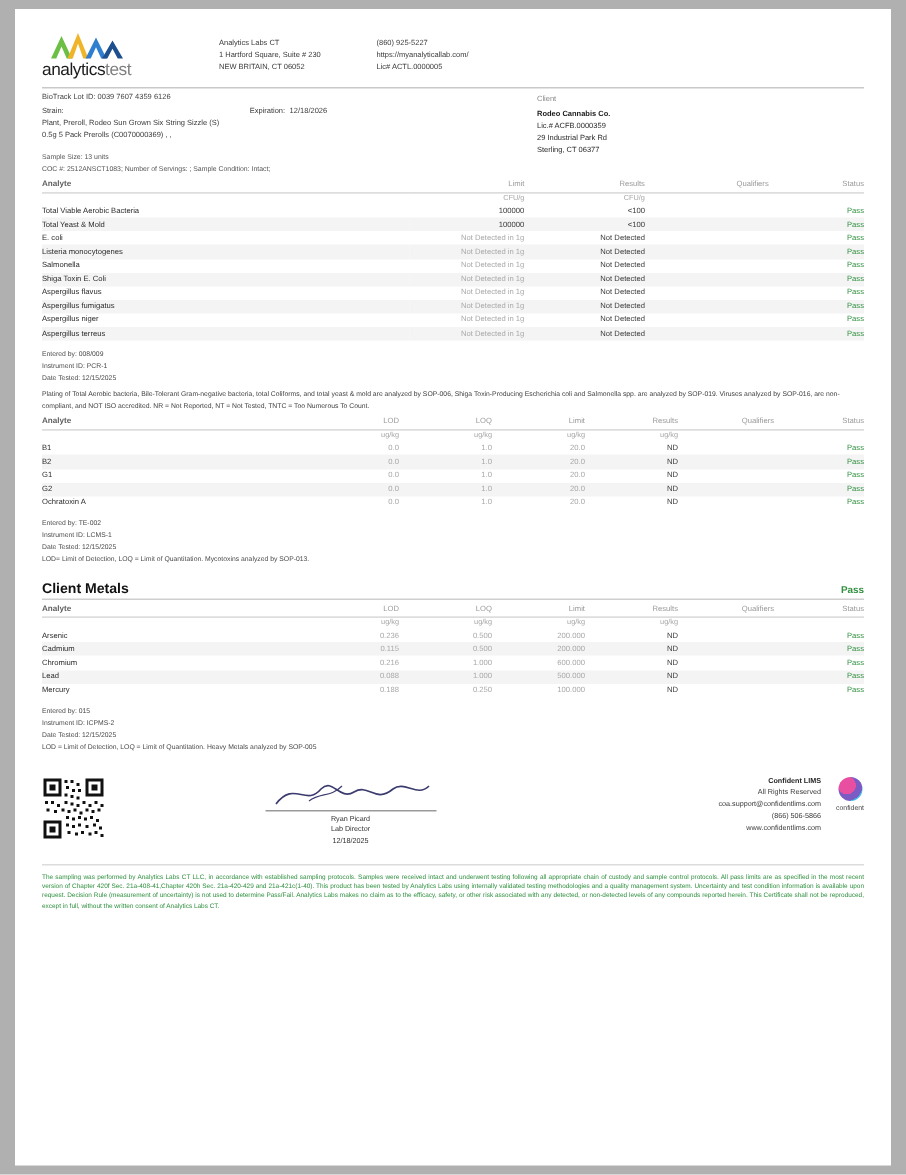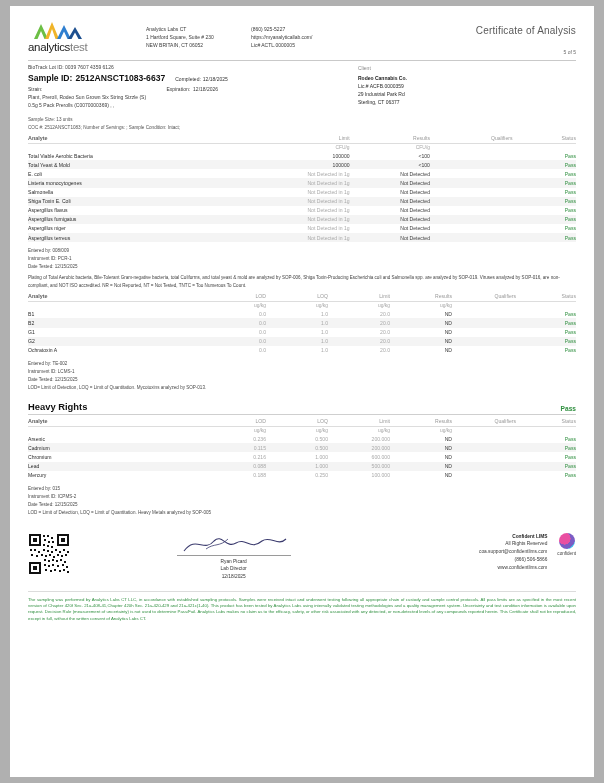--- a/index.html
+++ b/index.html
@@ -114,36 +114,26 @@
       <div>1 Hartford Square, Suite # 230</div>
       <div>NEW BRITAIN, CT 06052</div>
     </div>
 
     <div class="hdr-contact">
       <div>(860) 925-5227</div>
       <div>https://myanalyticallab.com/</div>
       <div>Lic# ACTL.0000005</div>
     </div>
 
-    <div class="hdr-coa">
-      <div class="t">Certificate of Analysis</div>
-      <div class="p">5 of 5</div>
-    </div>
   </div>
   <div class="rule"></div>
 
   <div class="two-col">
     <div class="left-col">
       <div class="sub1">BioTrack Lot ID: 0039 7607 4359 6126</div>
-      <div class="idrow">
-        <span class="sampleid">Sample ID:</span>
-        <span class="sampleid" style="margin-left:3px">2512ANSCT1083-6637</span>
-        <span class="compl">Completed:</span>
-        <span class="compl" style="margin-left:2px">12/18/2025</span>
-      </div>
       <div class="meta">
         <div style="display:flex">
           <span>Strain:</span>
           <span style="margin-left:124px">Expiration:</span>
           <span style="margin-left:3px">12/18/2026</span>
         </div>
         <div>Plant, Preroll, Rodeo Sun Grown Six String Sizzle (S)</div>
         <div>0.5g 5 Pack Prerolls (C0070000369) , ,</div>
       </div>
       <div class="thinmeta">
@@ -343,21 +333,21 @@
       </tbody>
   </table>
   <div class="notes">
     <div>Entered by: TE-002</div>
     <div>Instrument ID: LCMS-1</div>
     <div>Date Tested: 12/15/2025</div>
     <div>LOD= Limit of Detection, LOQ = Limit of Quantitation. Mycotoxins analyzed by SOP-013.</div>
   </div>
 
   <div class="sec-head">
-    <div class="sec-title">Heavy Rights</div>
+    <div class="sec-title">Client Metals</div>
     <div class="sec-pass">Pass</div>
   </div>
   <table>
     <colgroup>
         <col class="c-an">
         <col class="c-1">
         <col class="c-2">
         <col class="c-3">
         <col class="c-r">
         <col class="c-q">

